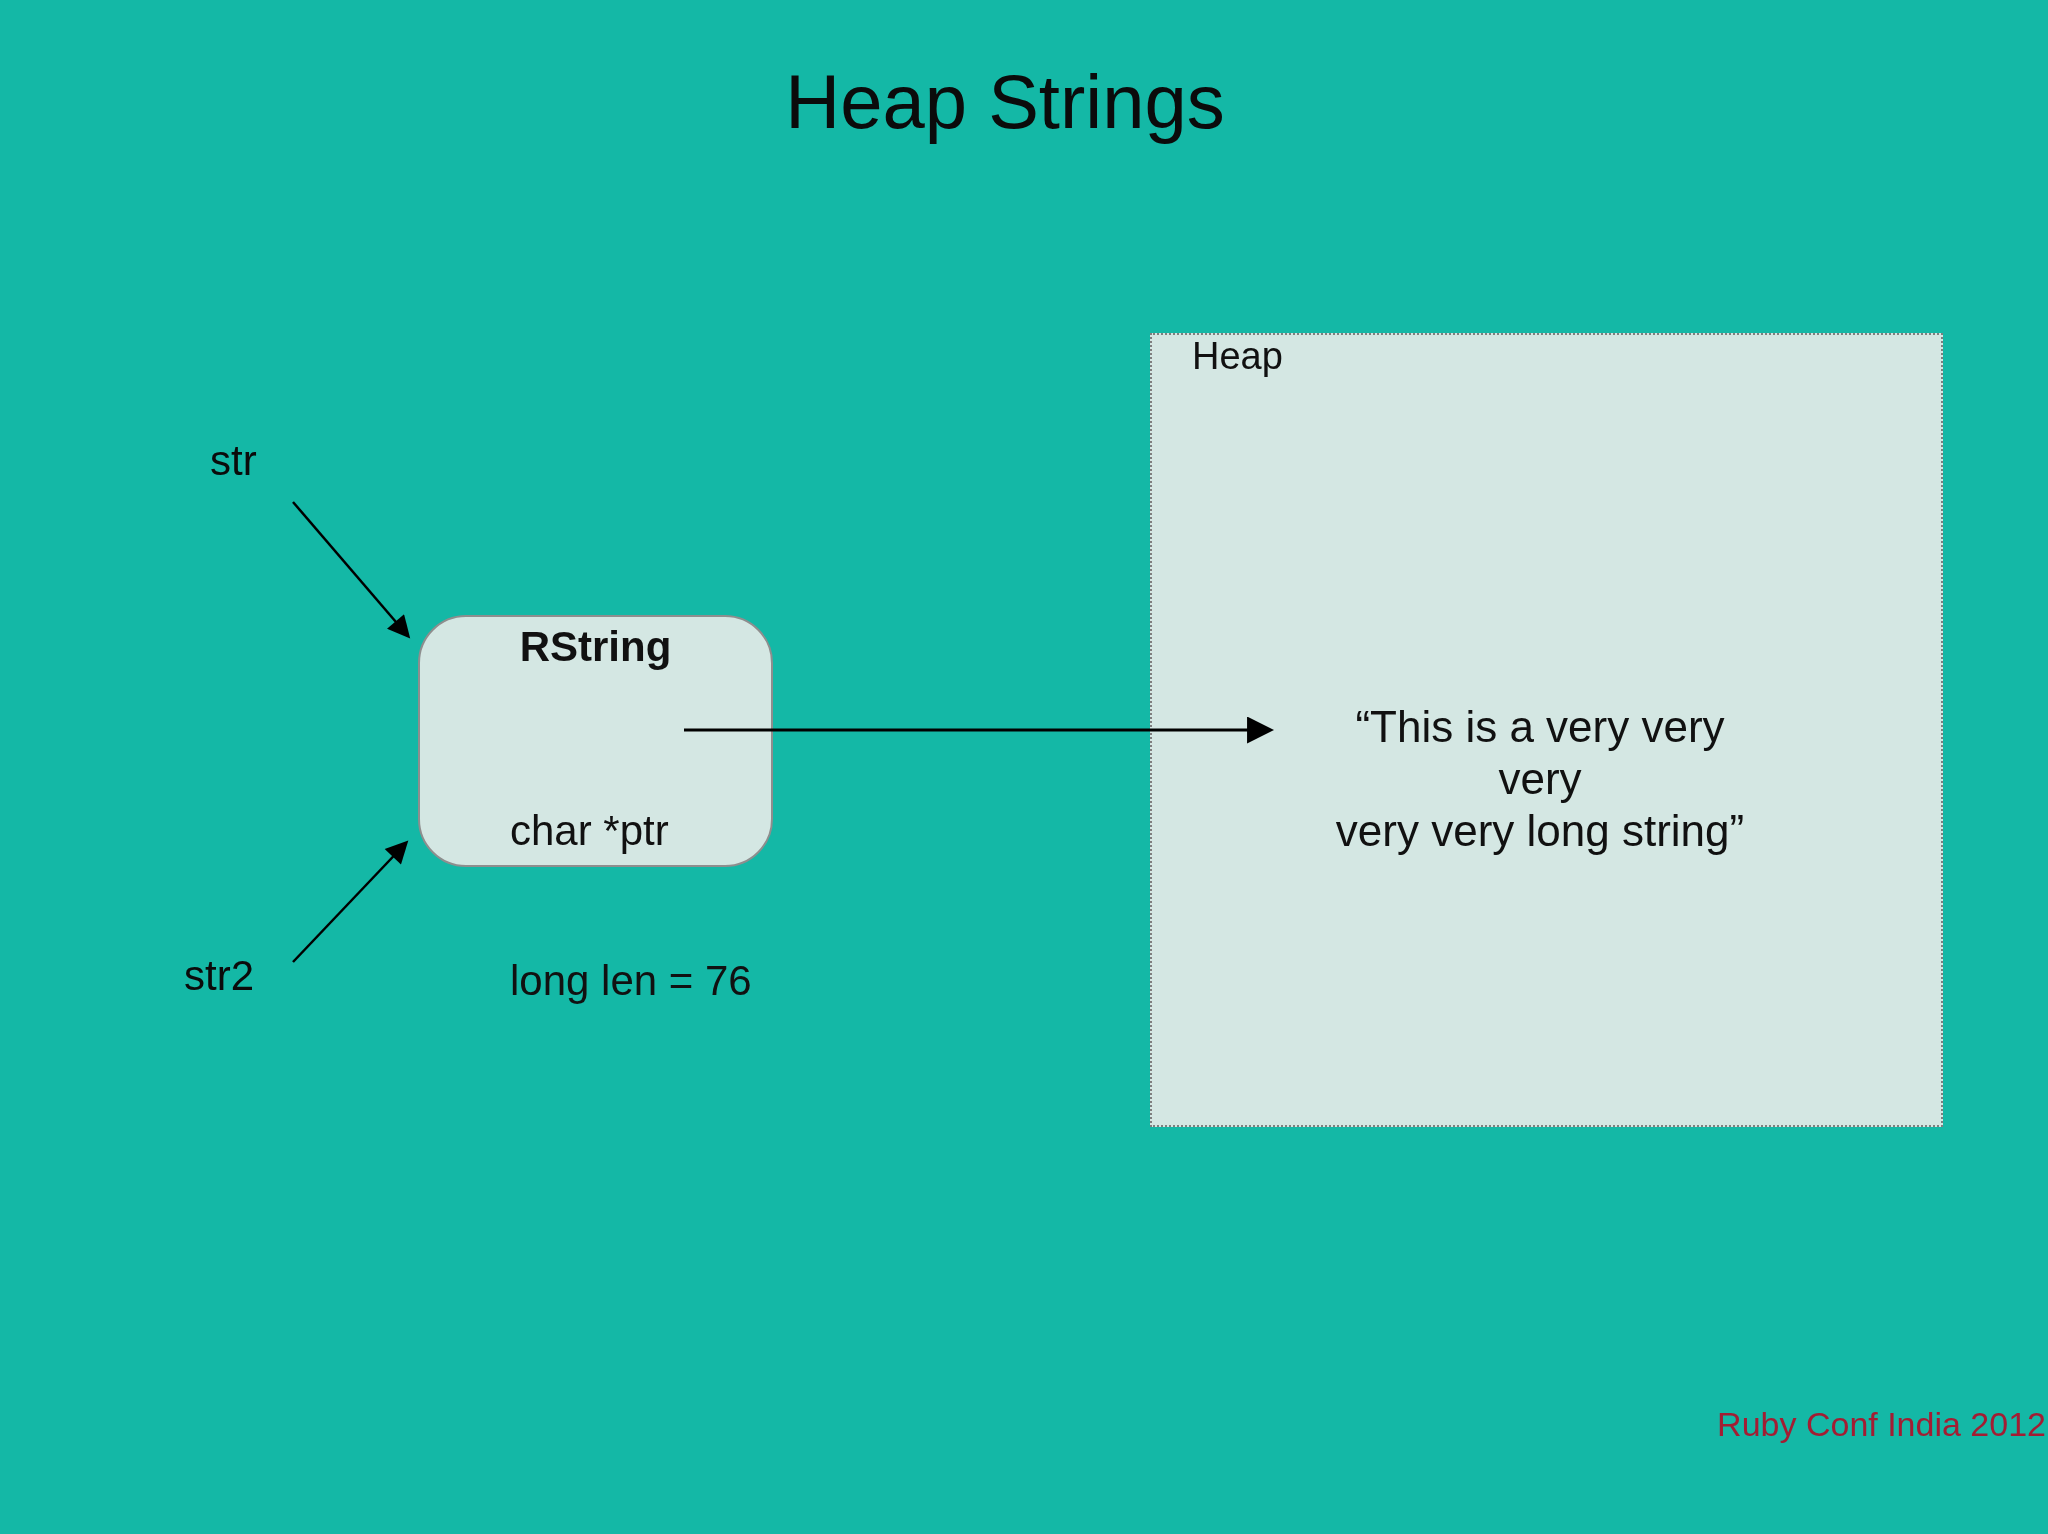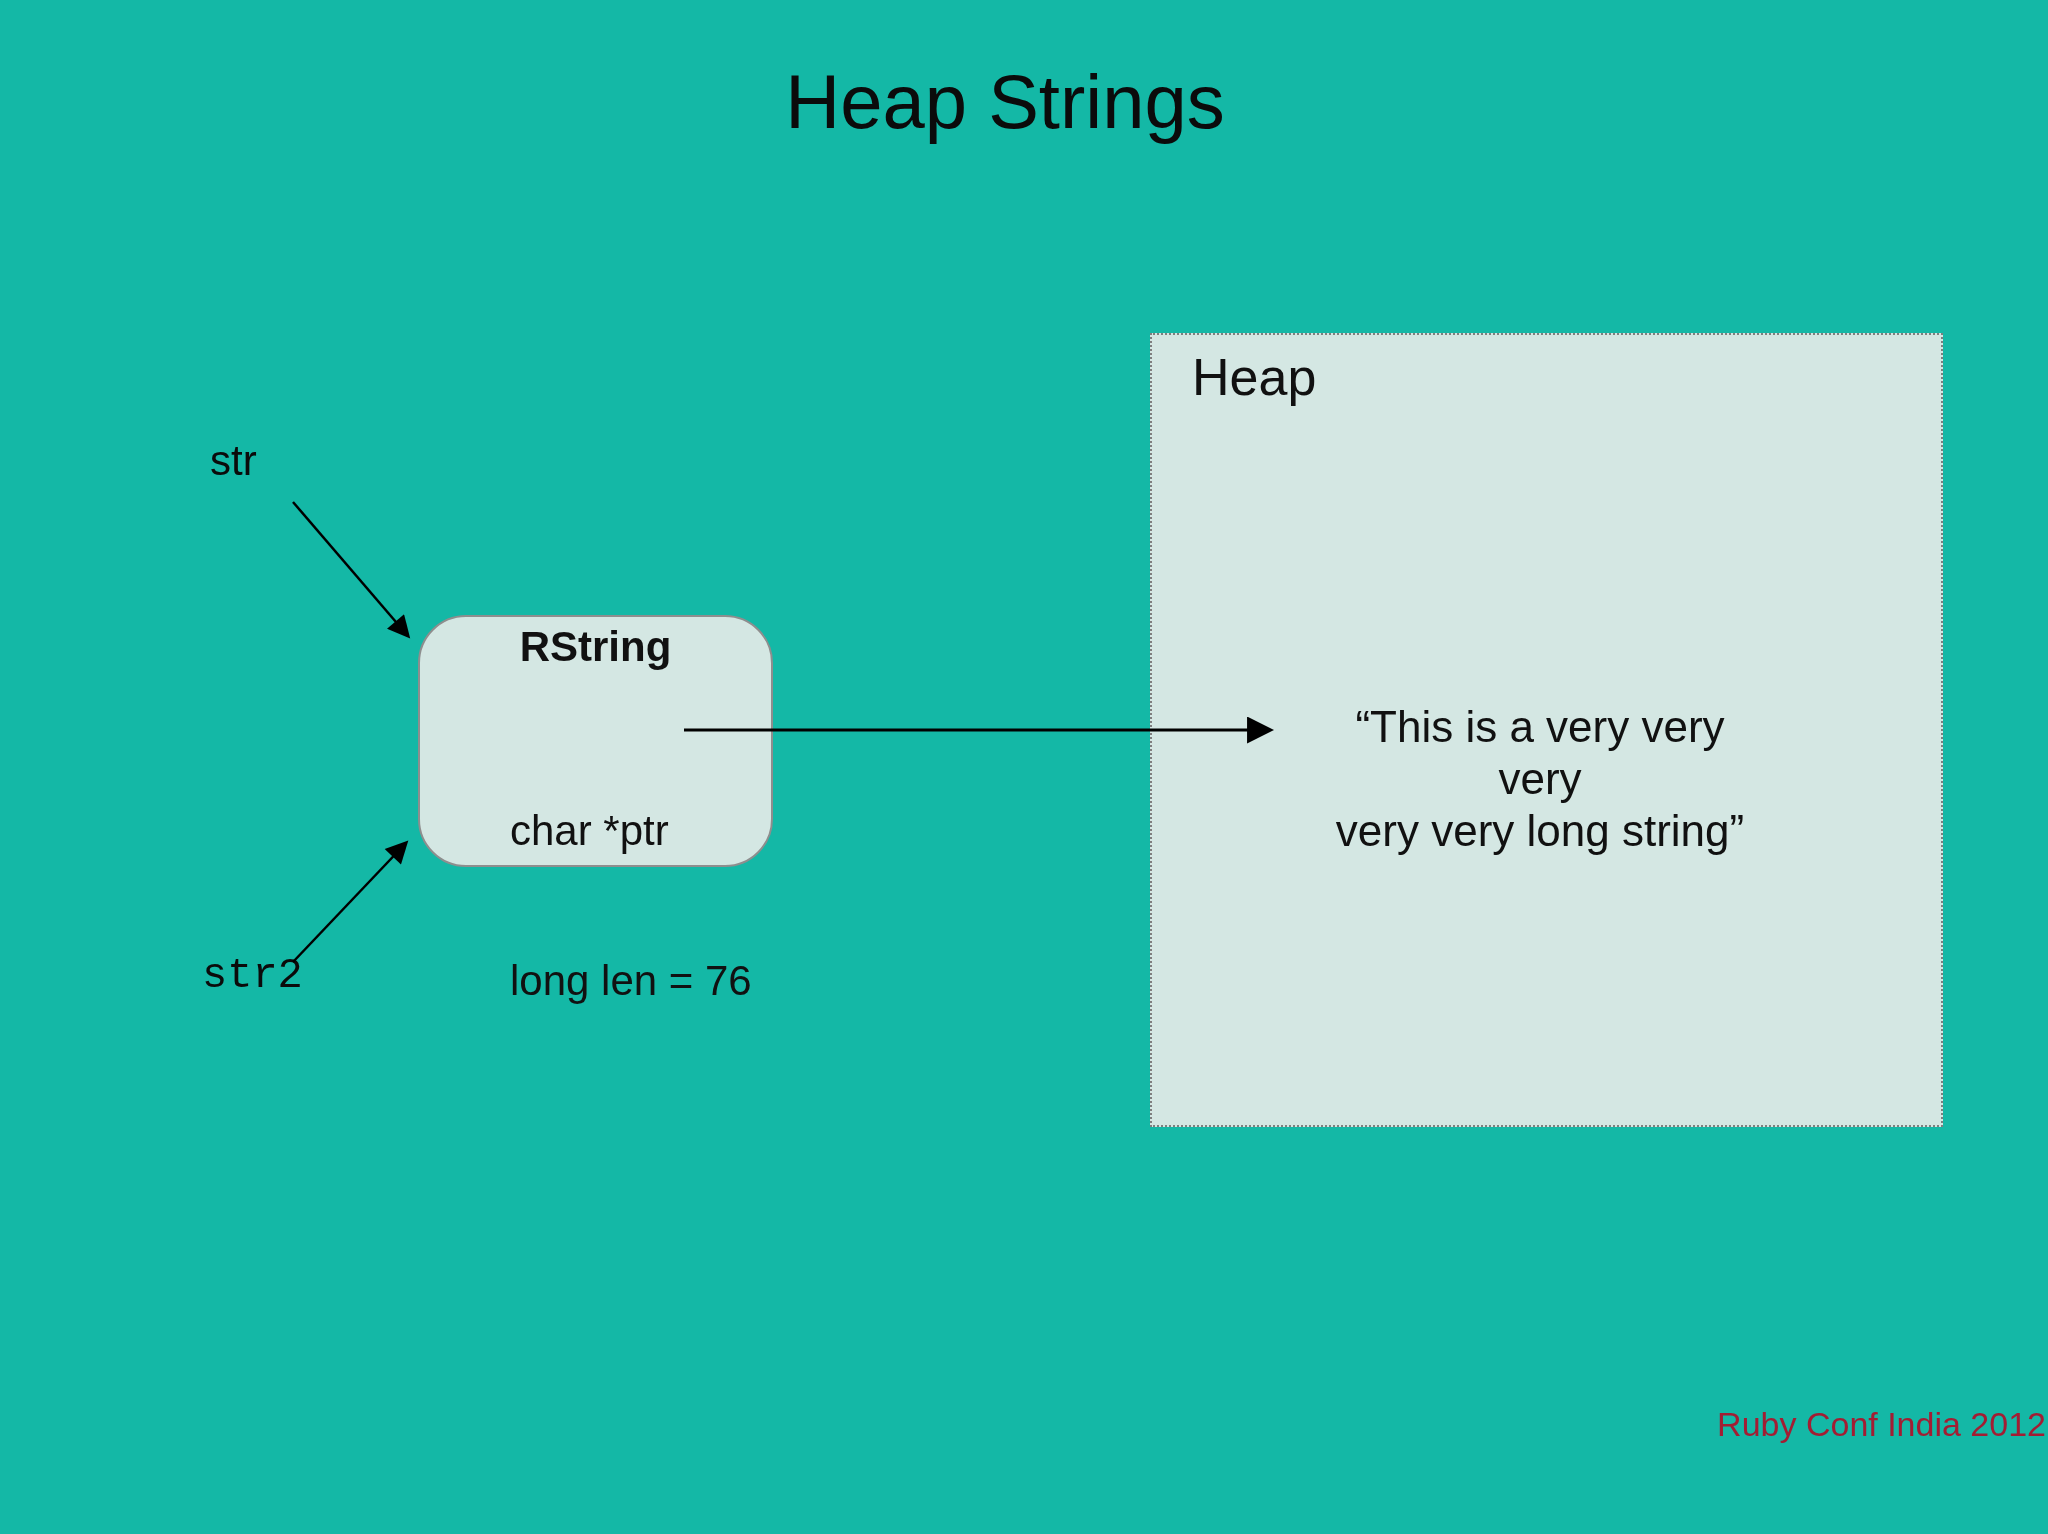--- a/index.html
+++ b/index.html
@@ -22,21 +22,21 @@
     color: #0b0b0b;
   }
 
   .var-label {
     font-size: 42px;
     line-height: 1.1;
     color: #0b0b0b;
     white-space: nowrap;
   }
   .label-str  { left: 210px; top: 438px; }
-  .label-str2 { left: 202px; top: 953px; font-family: Liberation Mono, monospace; }
+  .label-str2 { left: 184px; top: 953px; }
 
   .rstring-box {
     left: 418px; top: 615px;
     width: 355px; height: 252px;
     background: #d4e7e3;
     border: 2px solid #8e8e8e;
     border-radius: 48px;
     box-sizing: border-box;
   }
   .rstring-title {
@@ -55,22 +55,22 @@
   }
 
   .heap-box {
     left: 1150px; top: 333px;
     width: 793px; height: 794px;
     background: #d4e7e3;
     border: 2px dotted #7f7f7f;
     box-sizing: border-box;
   }
   .heap-title {
-    left: 1192px; top: 348px;
-    font-size: 52px;
+    left: 1192px; top: 335px;
+    font-size: 38px;
     line-height: 1.15;
   }
   .heap-string {
     left: 1310px; top: 701px; width: 460px;
     text-align: center;
     font-size: 44px;
     line-height: 52px;
   }
 
   .footer {

